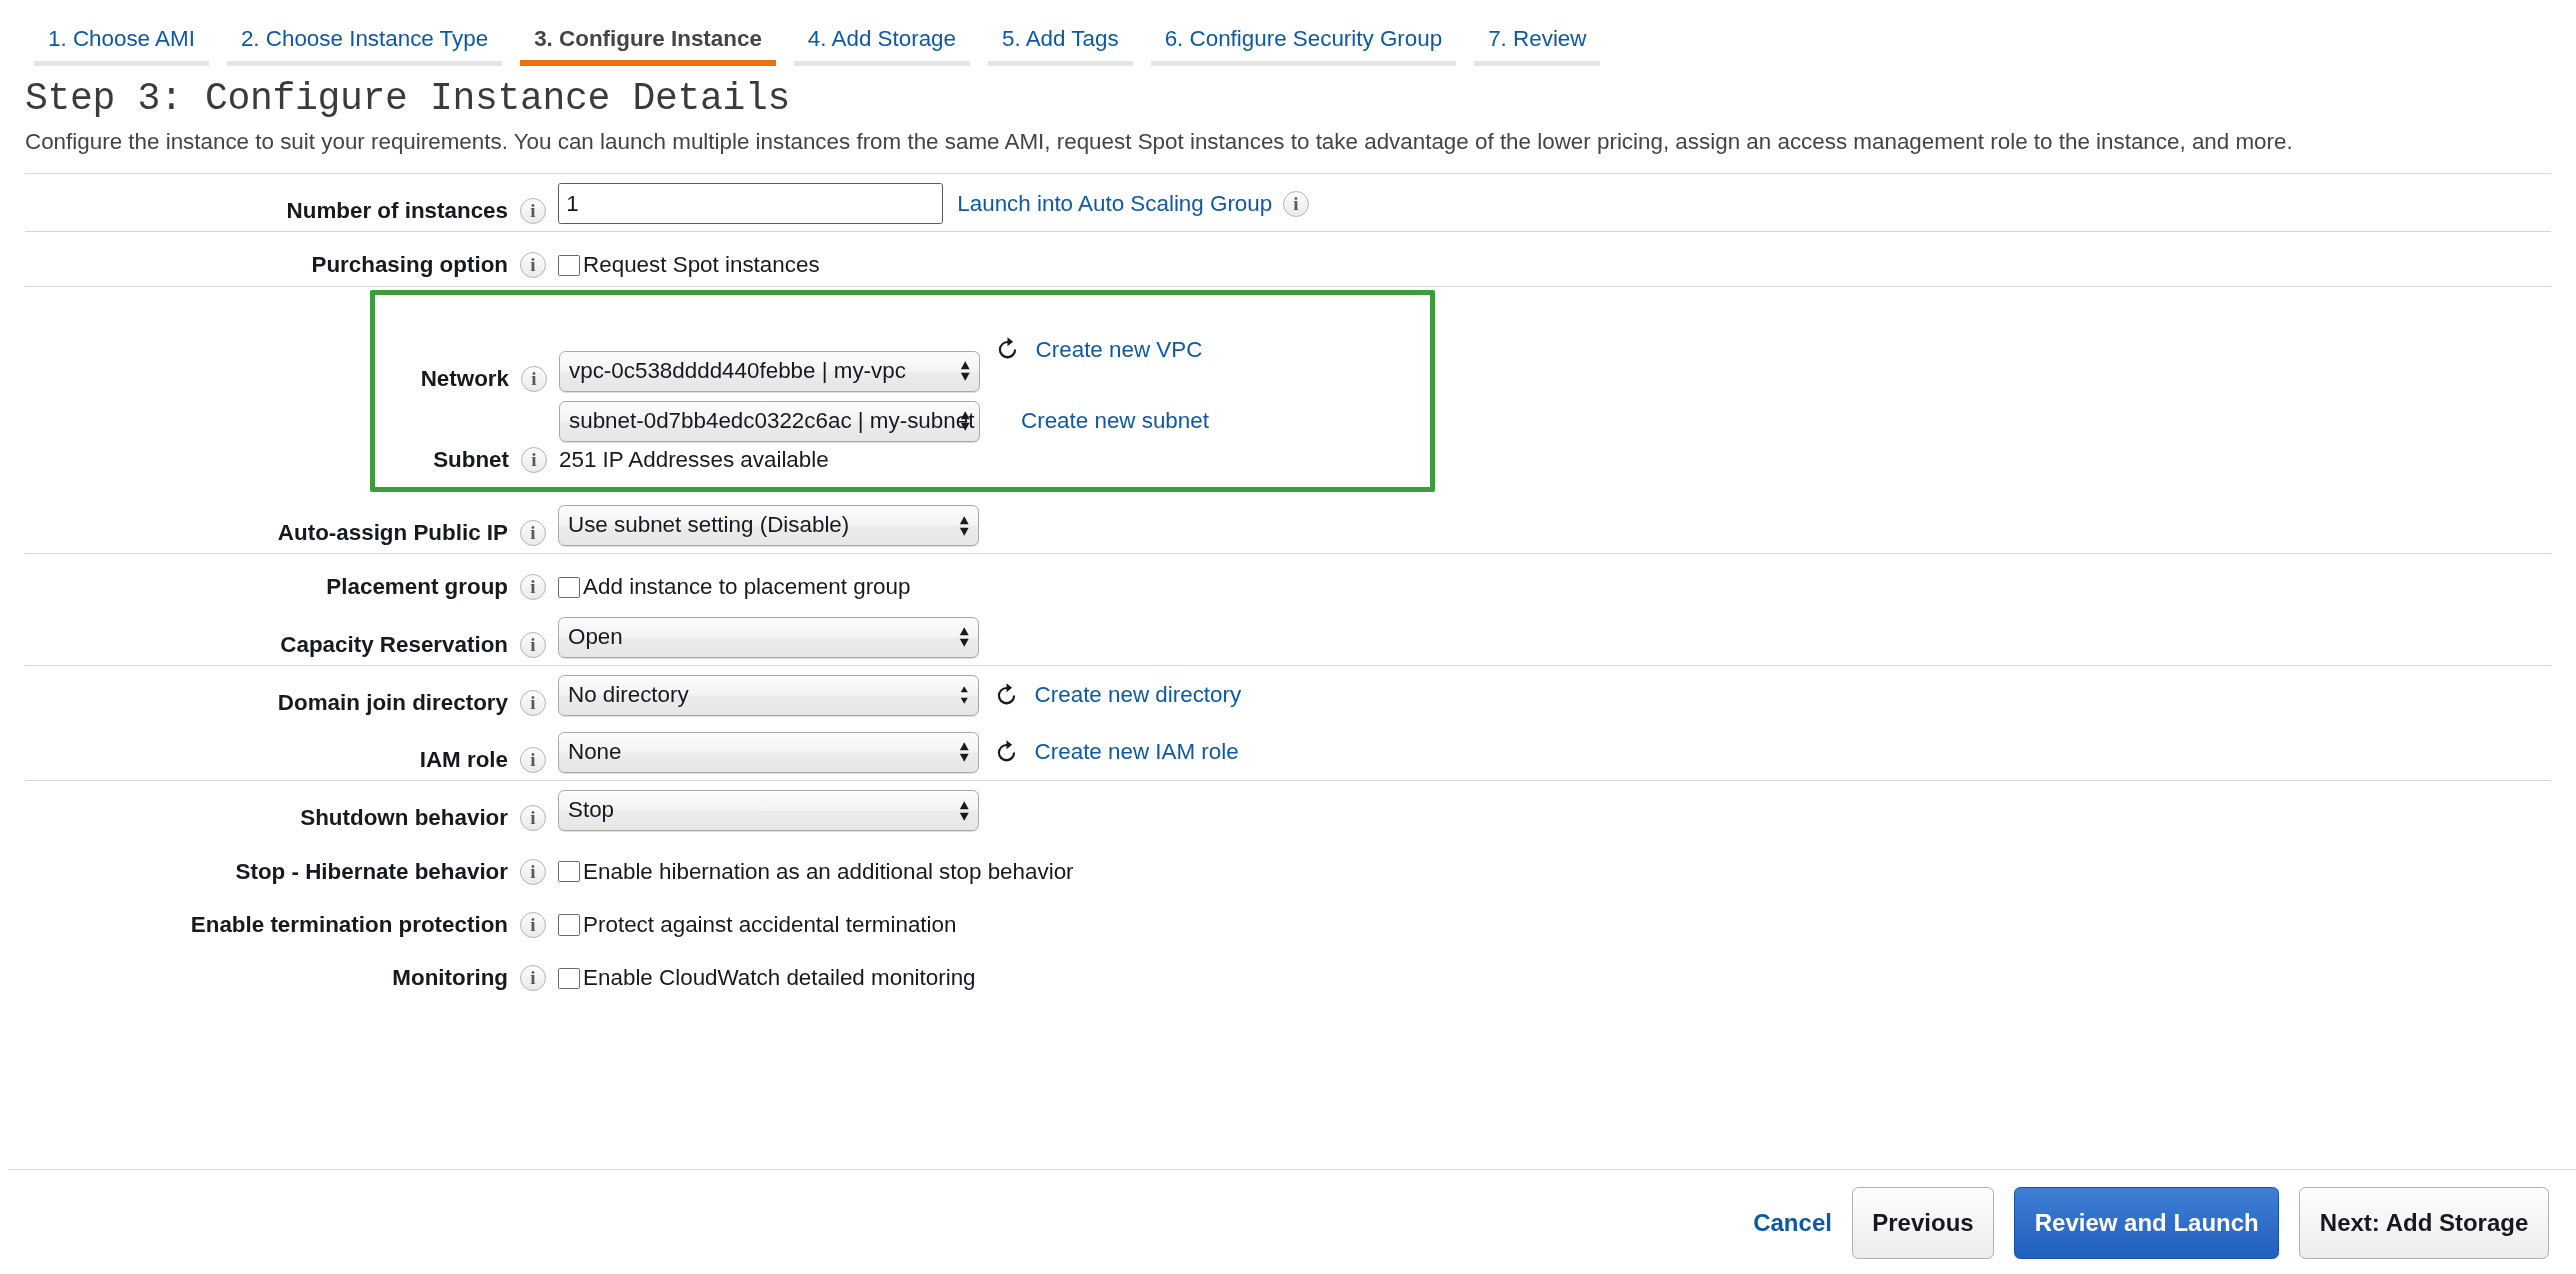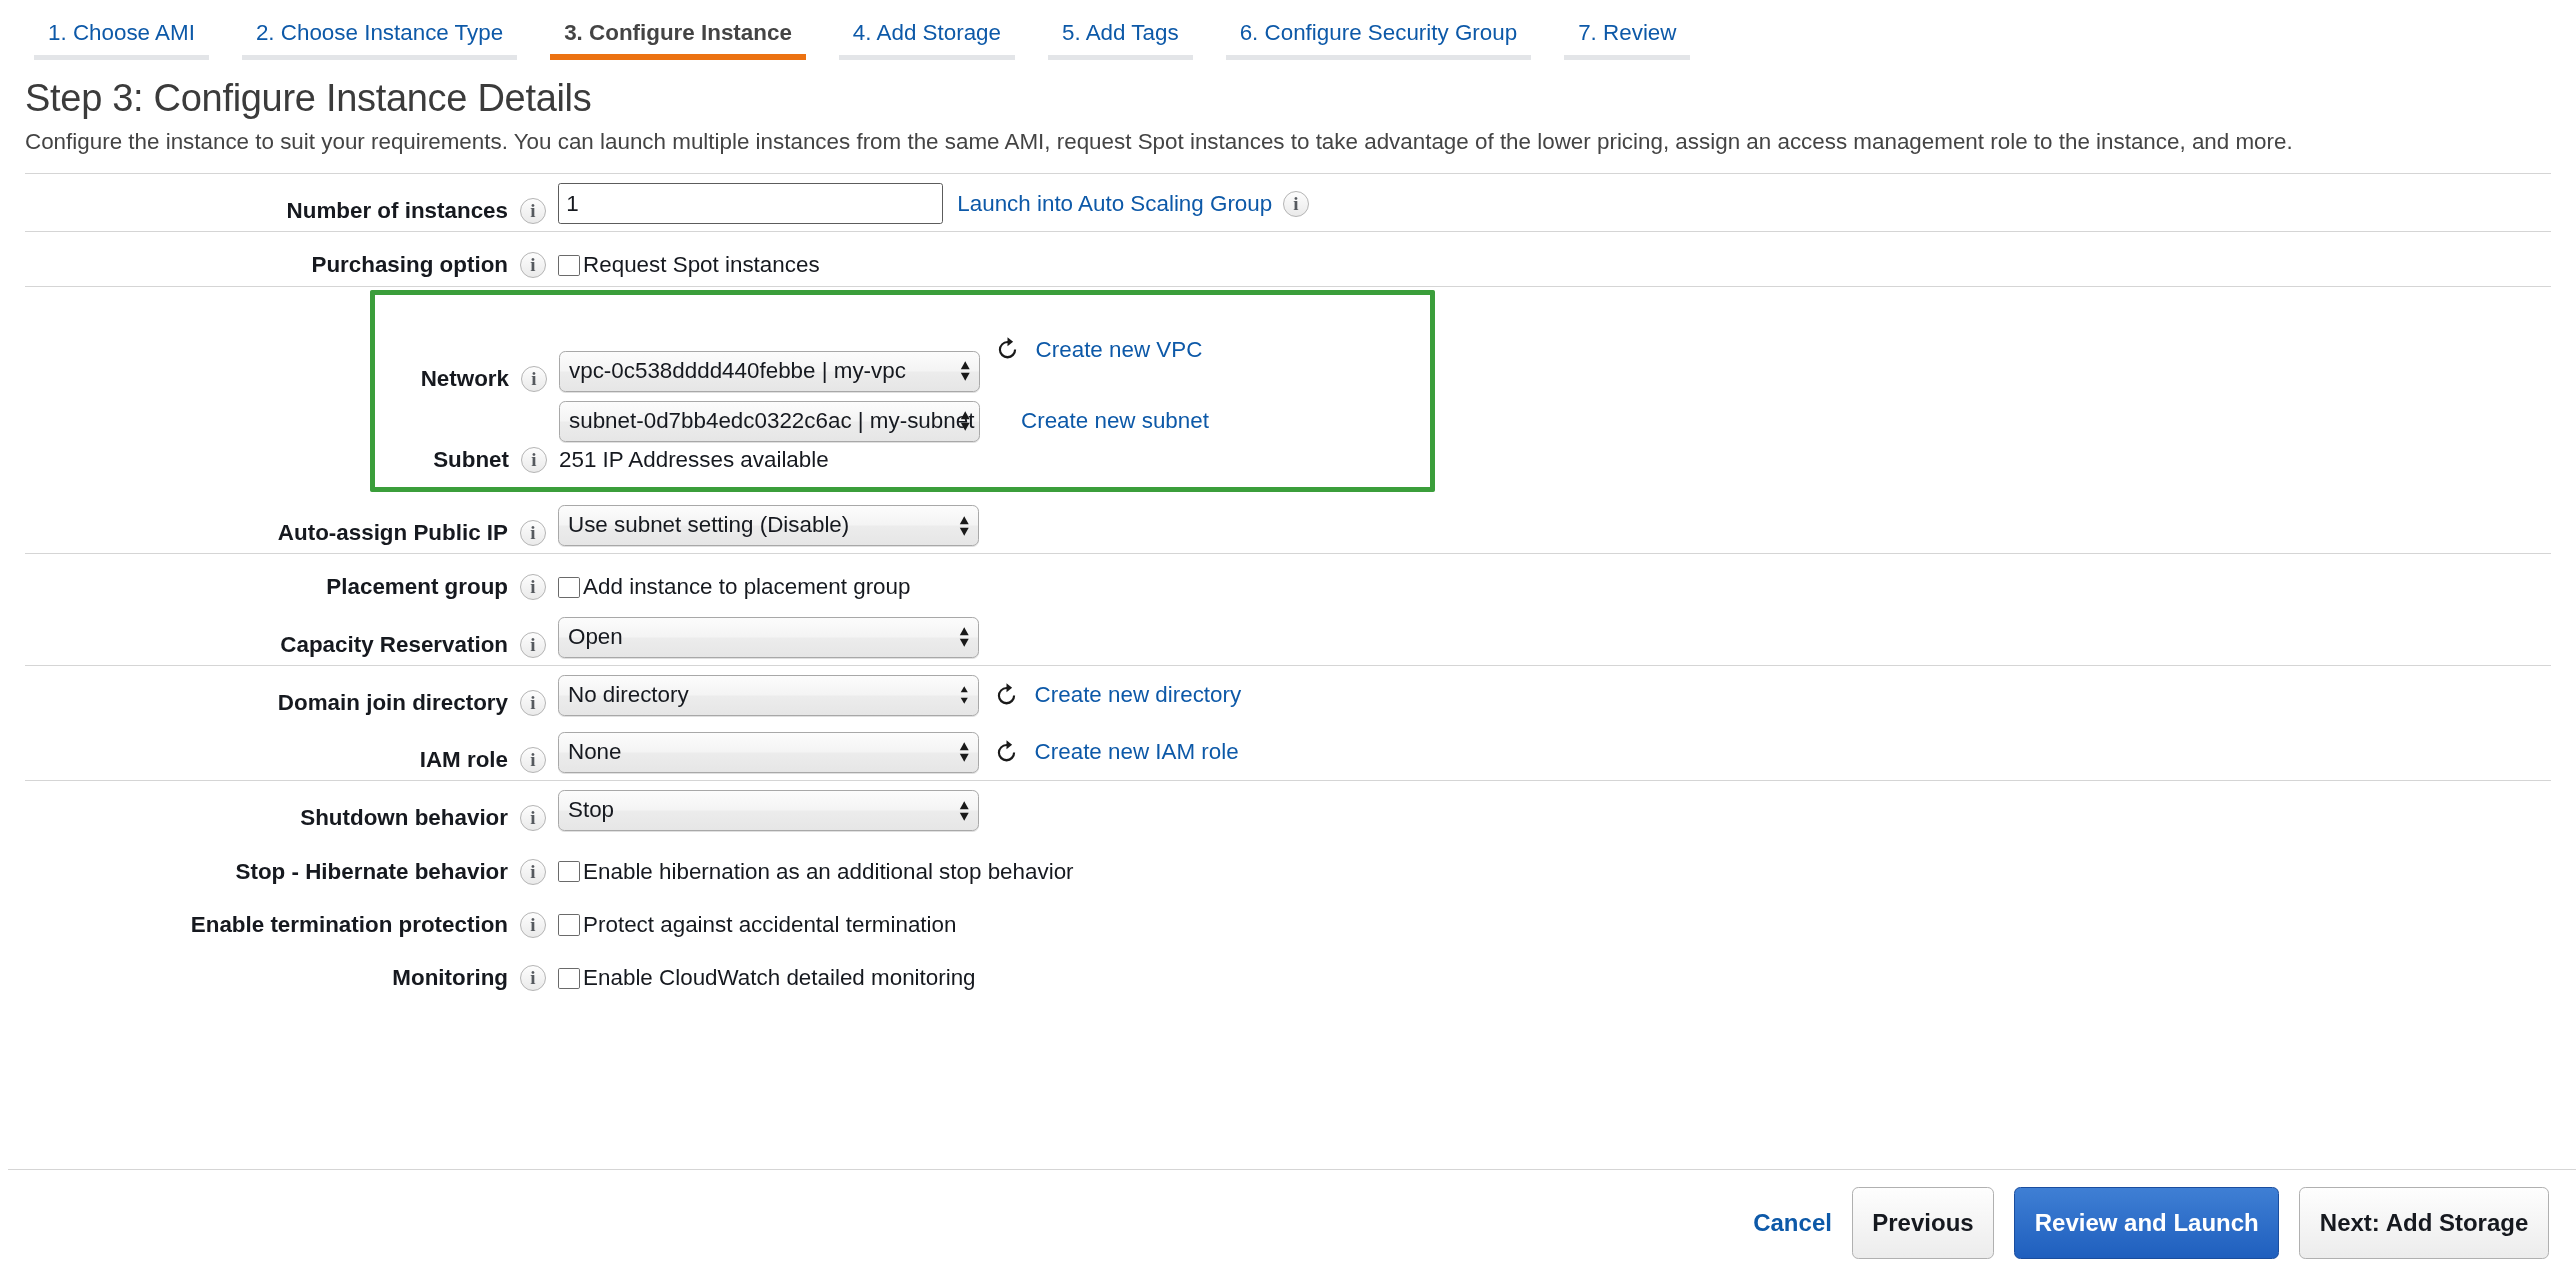--- a/index.html
+++ b/index.html
@@ -13,24 +13,23 @@
     font-family: "Liberation Sans", sans-serif;
     color: #16191f;
     overflow: hidden;
     position: relative;
   }
 
   
   .wizard-tabs {
     display: flex;
     align-items: flex-start;
-    padding: 0 0 0 25px;
+    padding: 6px 0 0 25px;
     height: 66px;
     box-sizing: border-box;
-    gap: 15px;
   }
   .wiz-tab {
     position: relative;
     padding: 19.7px 23px 0 23px;
     font-size: 22.4px;
     color: #0d59a8;
     white-space: nowrap;
     cursor: pointer;
     height: 66px;
     box-sizing: border-box;
@@ -58,20 +57,21 @@
   
   .page-head {
     padding: 10.7px 25px 0 25px;
   }
   .page-title {
     font-size: 38px;
     font-weight: normal;
     color: #3b3b3b;
     margin: 0 0 7.2px 0;
     letter-spacing: -0.3px;
+    font-family: Liberation Mono, monospace;
   }
   .page-desc {
     font-size: 22.4px;
     color: #444;
     line-height: 1.35;
     max-width: 2533px;
     margin: 0;
   }
 
   

